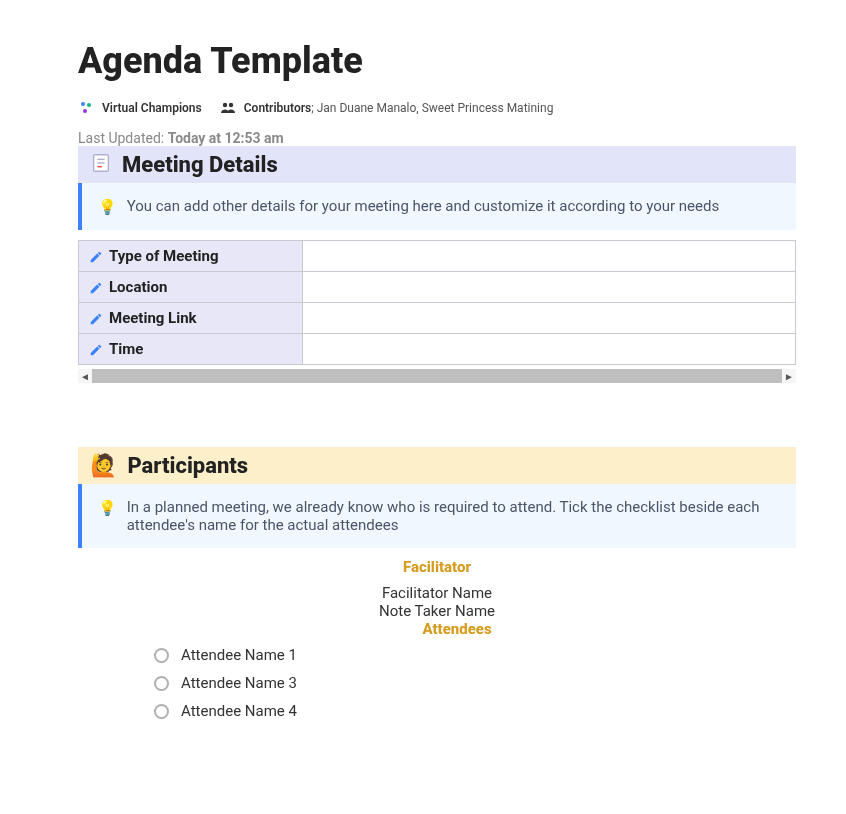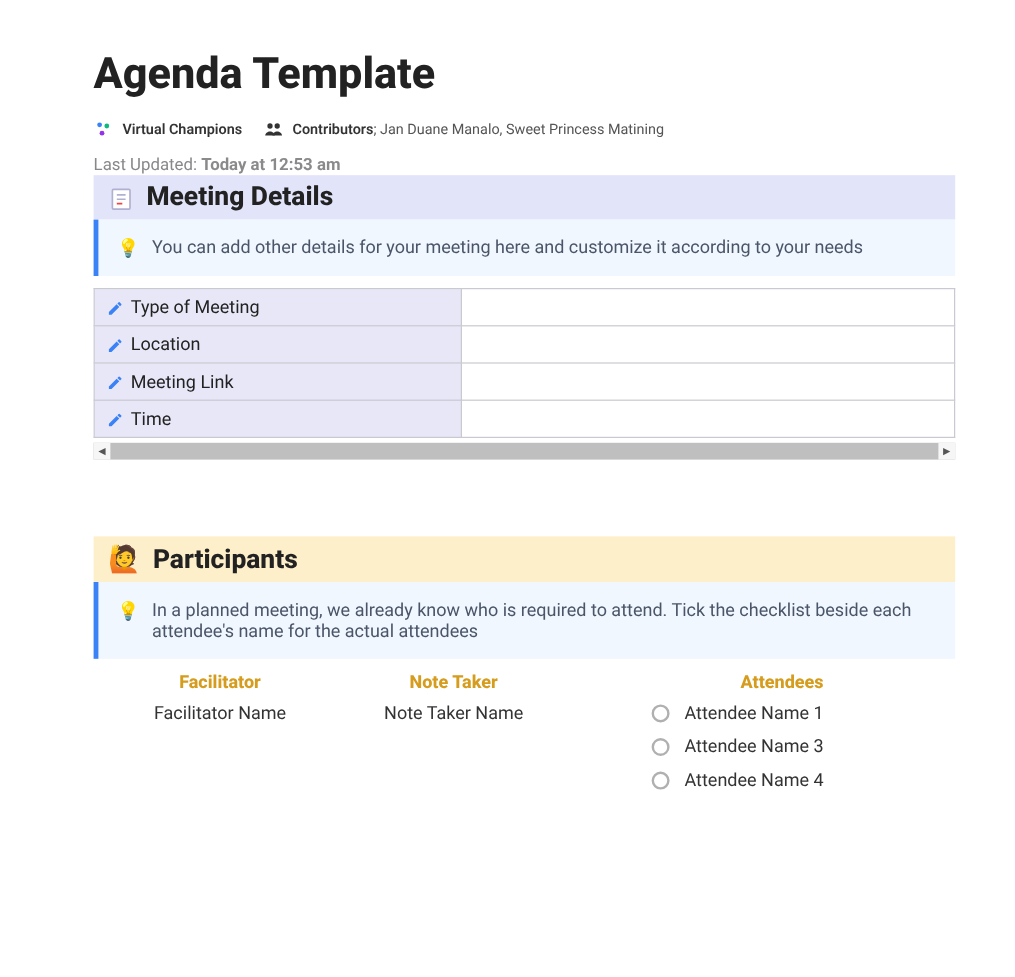--- a/index.html
+++ b/index.html
@@ -30,21 +30,21 @@
     .meta-item .label { font-weight: 600; color: #333; }
     .meta-item .contrib-label { font-weight: 600; color: #333; }
     .meta-item .contrib-value { color: #555; }
     .updated {
       font-size: 14px;
       color: #888;
     }
     .updated .value { font-weight: 700; color: #8a8a8a; }
     .section-header {
       display: flex;
-      align-items: flex-end;
+      align-items: flex-start;
       gap: 10px;
       padding: 6px 12px;
       font-size: 22px;
       font-weight: 800;
       color: #222;
     }
     .section-header.blue { background: #e2e4fa; }
     .section-header.yellow { background: #fdefc9; }
     .callout {
       display: flex;
@@ -63,23 +63,23 @@
       border-collapse: collapse;
       margin-top: 10px;
     }
     .details-table td {
       border: 1px solid #c9c9d1;
       padding: 6px 10px;
       font-size: 15px;
       vertical-align: middle;
     }
     .details-table td.label-cell {
-      width: 306px;
+      width: 224px;
       background: #e7e7f7;
-      font-weight: 400;
+      font-weight: 700;
       color: #222;
     }
     .details-table td.label-cell .row-icon { margin-right: 6px; }
     .scrollbar-track {
       position: relative;
       height: 14px;
       background: #bfbfbf;
       margin-top: 4px;
     }
     .scrollbar-track .arrow {
@@ -94,20 +94,21 @@
       align-items: center;
       justify-content: center;
     }
     .scrollbar-track .arrow.left { left: 0; }
     .scrollbar-track .arrow.right { right: 0; }
     .gap { height: 64px; }
     .participants-grid {
       display: flex;
       margin-top: 10px;
       padding: 0 8px;
+      flex-direction: column;
     }
     .p-col { flex: 1; text-align: center; }
     .p-col.attendees { flex: 1.4; text-align: left; padding-left: 40px; }
     .p-col-header {
       color: #d69c1e;
       font-weight: 800;
       font-size: 15px;
       margin-bottom: 8px;
       text-align: center;
     }
@@ -222,21 +223,20 @@
   <span class="bulb">💡</span>
   <span>In a planned meeting, we already know who is required to attend. Tick the checklist beside each attendee's name for the actual attendees</span>
 </div>
 
 <div class="participants-grid">
   <div class="p-col">
     <div class="p-col-header">Facilitator</div>
     <div class="p-value">Facilitator Name</div>
   </div>
   <div class="p-col">
-    <div class="p-col-header">Note Taker</div>
     <div class="p-value">Note Taker Name</div>
   </div>
   <div class="p-col attendees">
     <div class="p-col-header">Attendees</div>
     <div id="attendees-list">
         <div class="attendee-row">
           <div class="radio-circle"></div>
           <span class="attendee-name">Attendee Name 1</span>
         </div>
         <div class="attendee-row">

